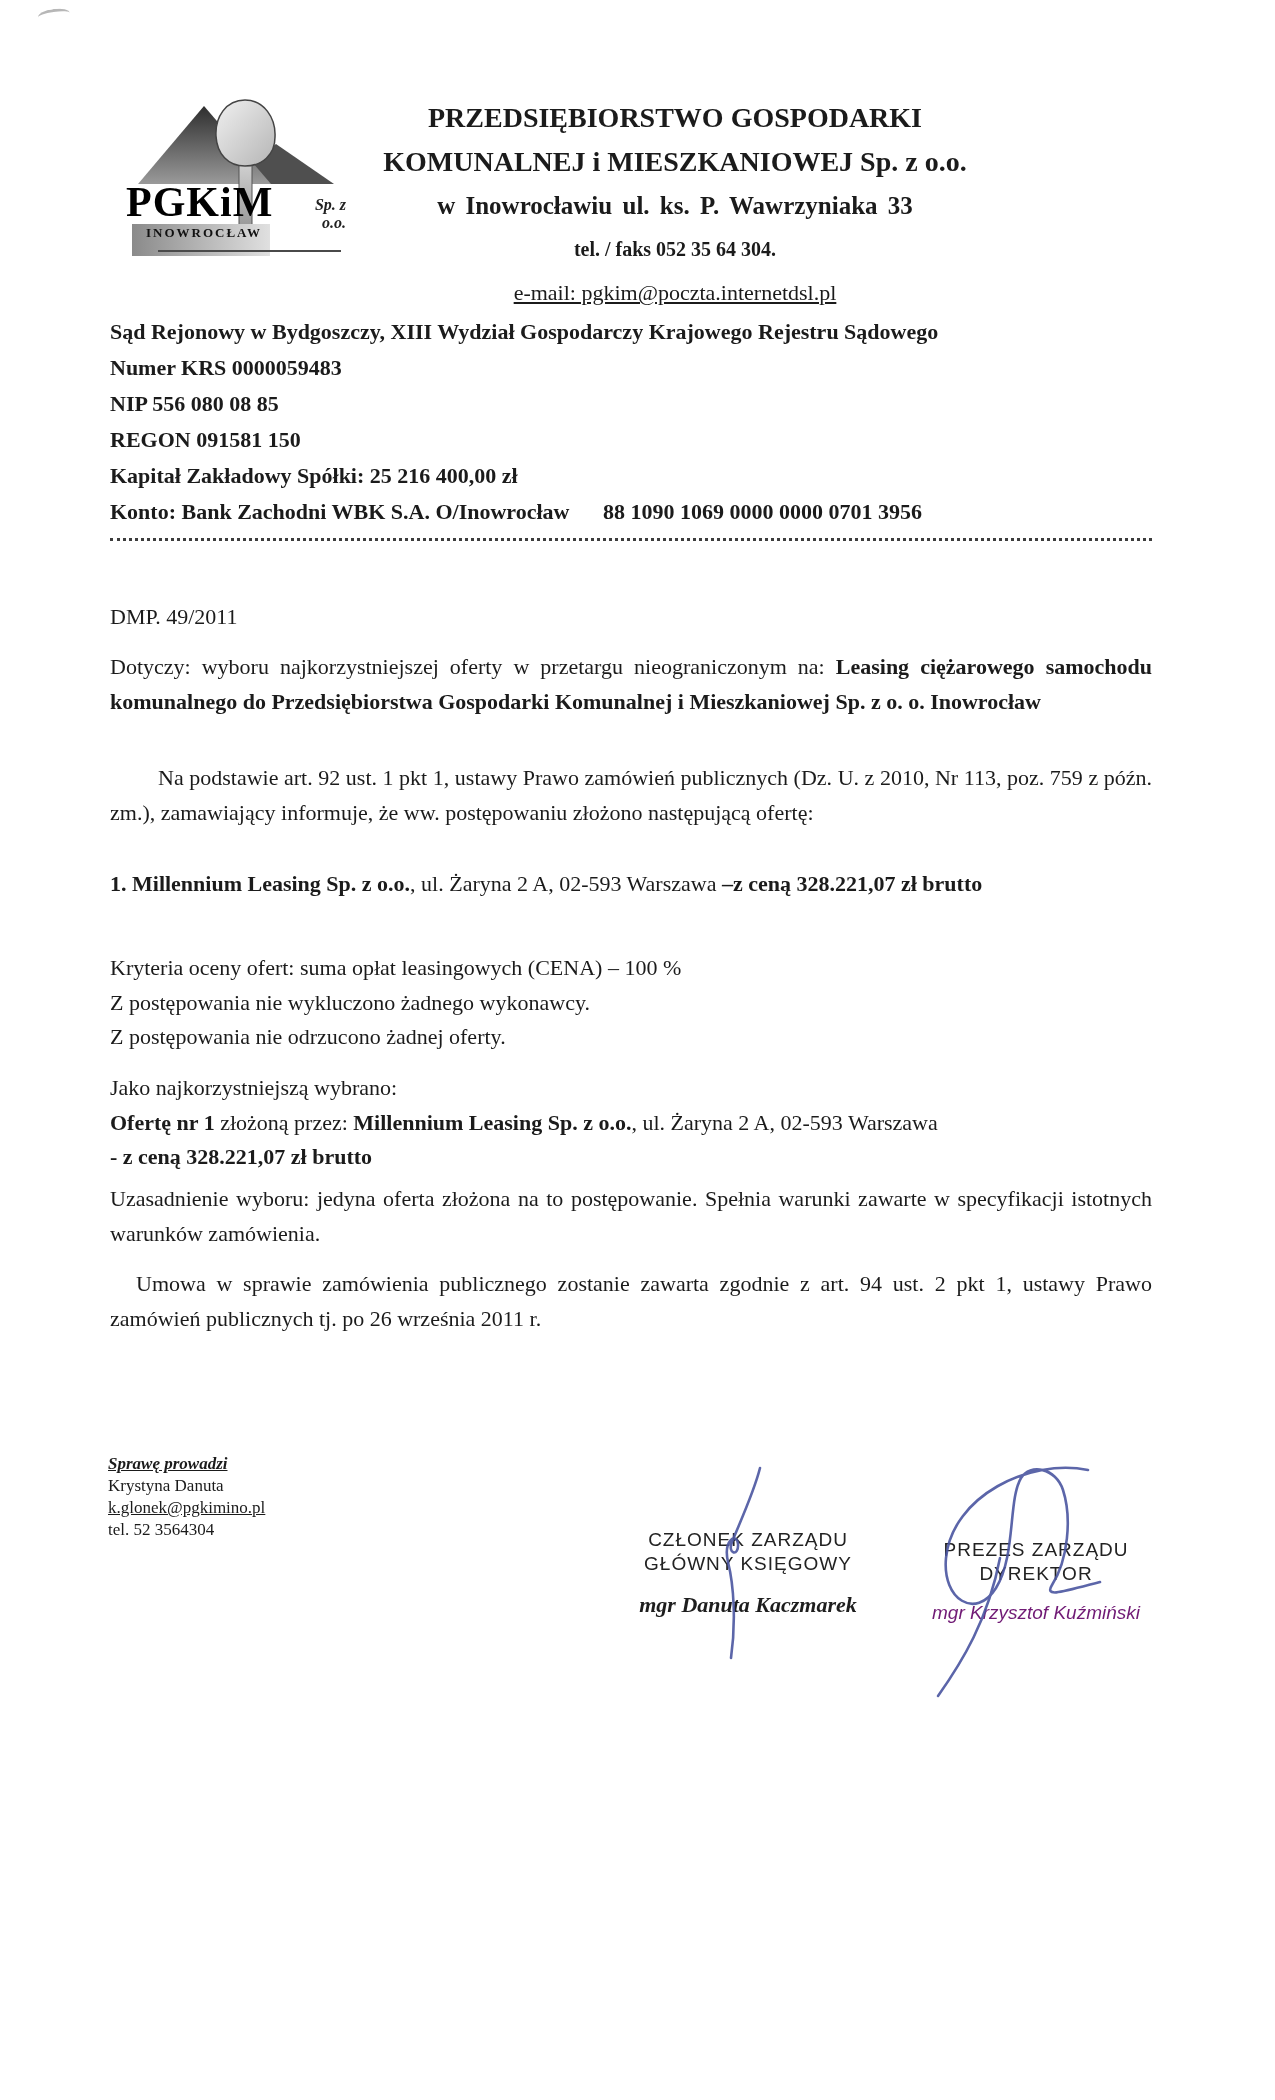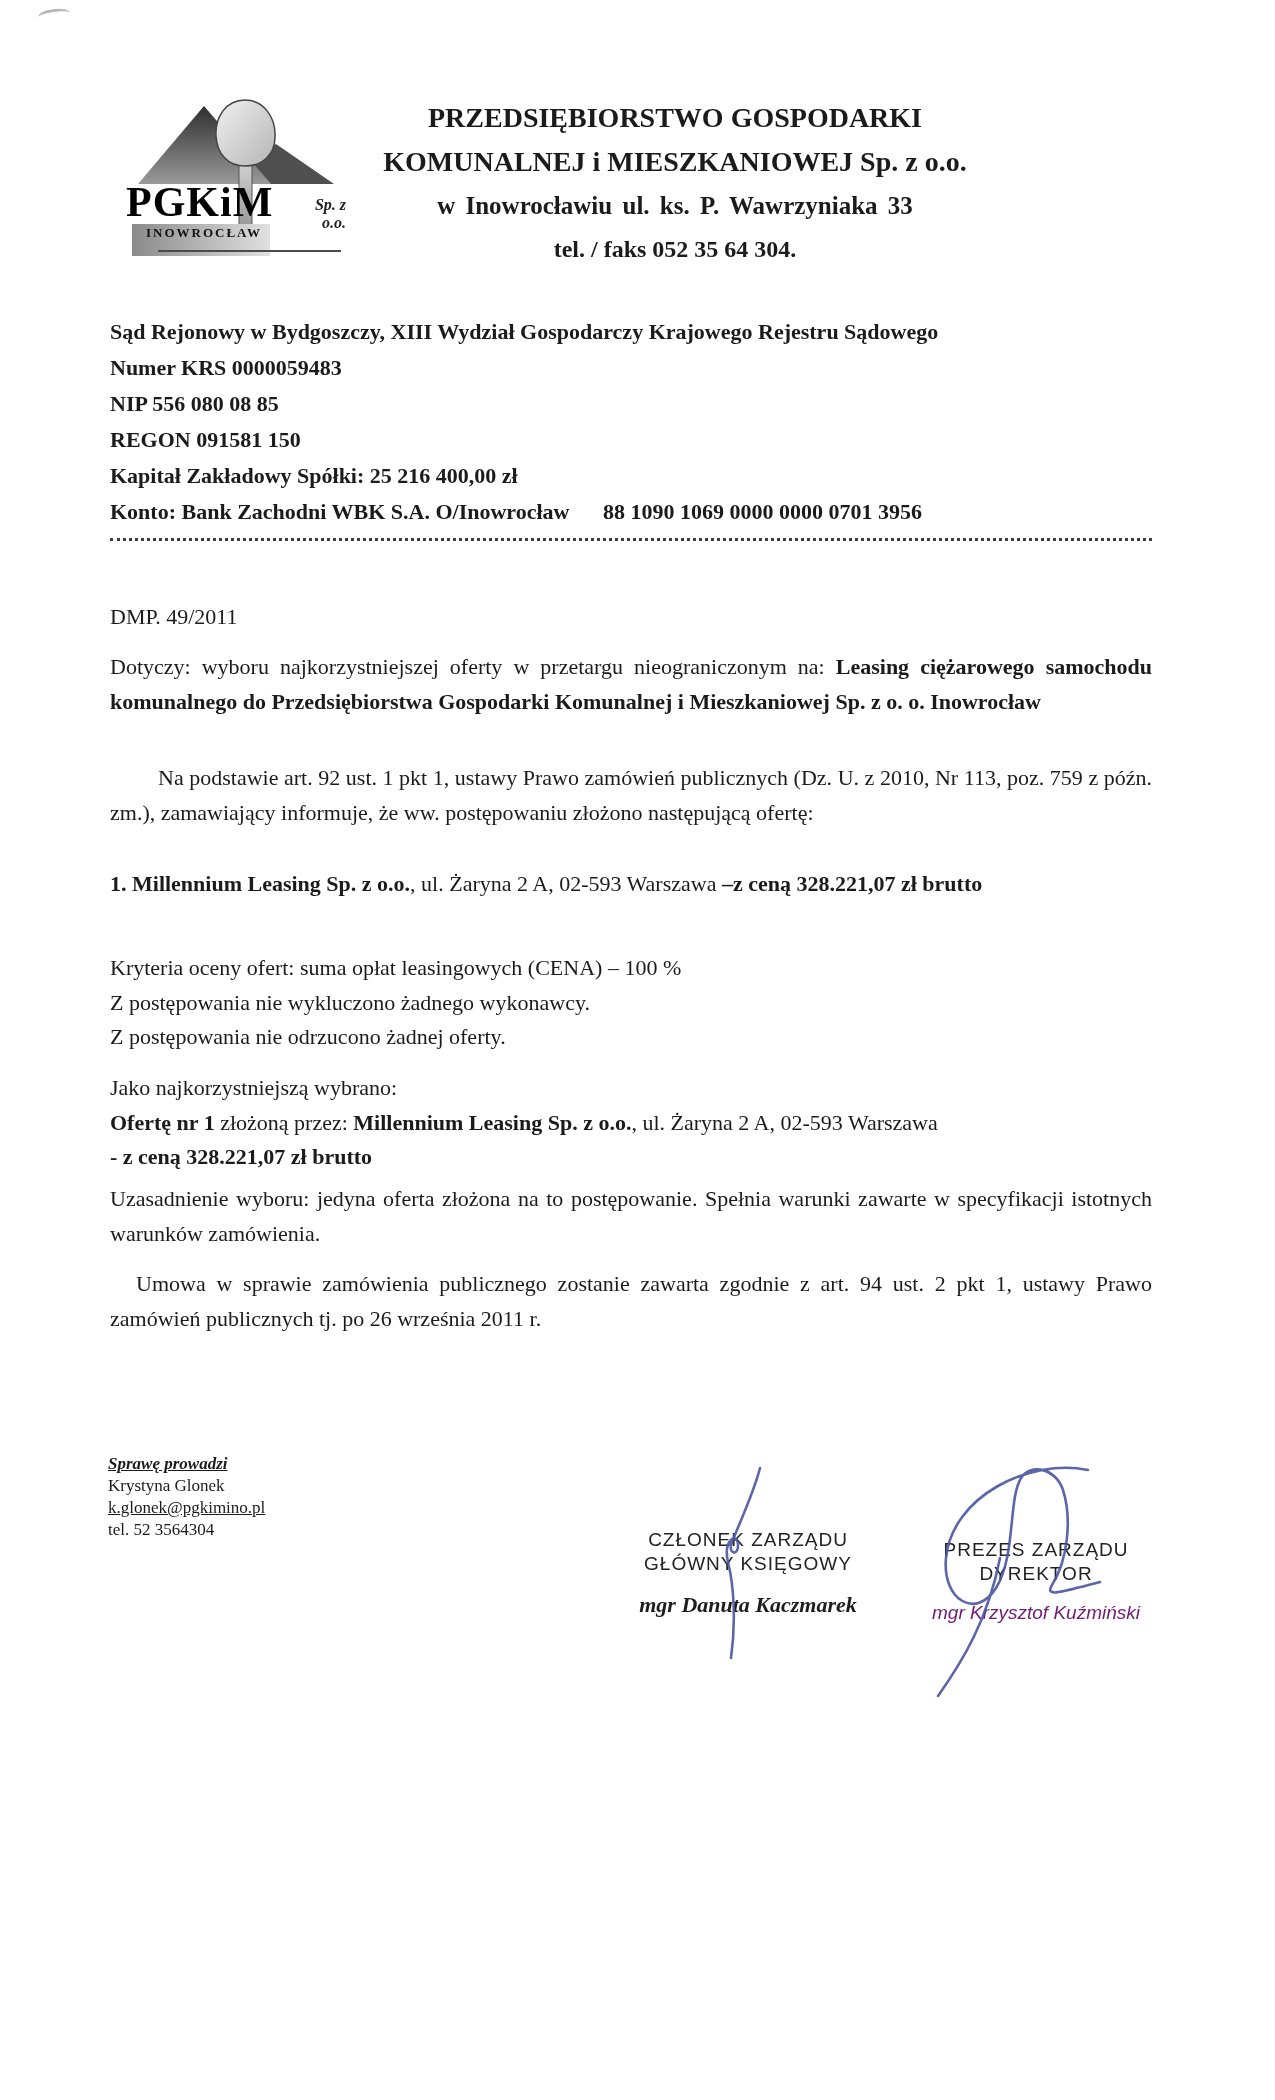--- a/index.html
+++ b/index.html
@@ -20,21 +20,21 @@
   .logo-city{position:absolute;left:6px;top:132px;font-size:13px;font-weight:bold;
              letter-spacing:2px;color:#111;background:linear-gradient(90deg,#8a8a8a,#e0e0e0);
              padding:1px 8px 15px 14px;}
   .logo-rule{position:absolute;left:158px;top:250px;width:183px;border-top:2px solid #4a4a4a;}
 
   
   .hdr{position:absolute;left:330px;top:96px;width:690px;text-align:center;}
   .hdr-l1{font-size:28px;font-weight:bold;line-height:44px;}
   .hdr-l2{font-size:28px;font-weight:bold;line-height:44px;}
   .hdr-l3{font-size:25px;font-weight:bold;line-height:44px;word-spacing:4px;}
-  .hdr-l4{font-size:24px;font-weight:bold;line-height:43px;}
+  .hdr-l4{font-size:20px;font-weight:bold;line-height:43px;}
   .hdr-email{font-size:22px;line-height:44px;text-decoration:underline;}
 
   
   .registry{position:absolute;left:110px;top:314px;width:1045px;font-size:22px;
             font-weight:bold;line-height:36px;}
   .acct-num{margin-left:28px;}
 
   .dots{position:absolute;left:110px;top:528px;width:1042px;height:10px;
         border-bottom:3px dotted #3d3d3d;}
   .dateline{position:absolute;left:110px;top:549px;width:1040px;text-align:right;
@@ -94,20 +94,21 @@
     <div class="logo-suffix">Sp. z o.o.</div>
     <div class="logo-city">INOWROCŁAW</div>
   </div>
   <div class="logo-rule"></div>
 
   <div class="hdr">
     <div class="hdr-l1">PRZEDSIĘBIORSTWO GOSPODARKI</div>
     <div class="hdr-l2">KOMUNALNEJ i MIESZKANIOWEJ Sp. z o.o.</div>
     <div class="hdr-l3">w Inowrocławiu ul. ks. P. Wawrzyniaka 33</div>
     <div class="hdr-l4">tel. / faks 052 35 64 304.</div>
+    <div class="hdr-email">e-mail: pgkim@poczta.internetdsl.pl</div>
   </div>
 
   <div class="registry">
     <div>Sąd Rejonowy w Bydgoszczy, XIII Wydział Gospodarczy Krajowego Rejestru Sądowego</div>
     <div>Numer KRS 0000059483</div>
     <div>NIP 556 080 08 85</div>
     <div>REGON 091581 150</div>
     <div>Kapitał Zakładowy Spółki: 25 216 400,00 zł</div>
     <div>
       <span>Konto: Bank Zachodni WBK S.A. O/Inowrocław</span>
@@ -141,21 +142,21 @@
     <span class="b">Ofertę nr 1</span><span> złożoną przez: </span><span class="b">Millennium Leasing Sp. z o.o.</span><span>, ul. Żaryna 2 A, 02-593 Warszawa</span><br>
     <span class="b">- z ceną 328.221,07 zł brutto</span>
   </p>
 
   <p class="para" style="top:1182px">Uzasadnienie wyboru: jedyna oferta złożona na to postępowanie. Spełnia warunki zawarte w specyfikacji istotnych warunków zamówienia.</p>
 
   <p class="para ind26" style="top:1267px">Umowa w sprawie zamówienia publicznego zostanie zawarta zgodnie z art. 94 ust. 2 pkt 1, ustawy Prawo zamówień publicznych tj. po 26 września 2011 r.</p>
 
   <div class="contact">
     <div class="head">Sprawę prowadzi</div>
-    <div>Krystyna Glonek</div>
+    <div>Krystyna Danuta</div>
     <div class="mail">k.glonek@pgkimino.pl</div>
     <div>tel. 52 3564304</div>
   </div>
 
   <div class="sigblock sig-center">
     <div class="sig-title">CZŁONEK ZARZĄDU</div>
     <div class="sig-title">GŁÓWNY KSIĘGOWY</div>
     <div class="sig-name-serif">mgr Danuta Kaczmarek</div>
   </div>
 

